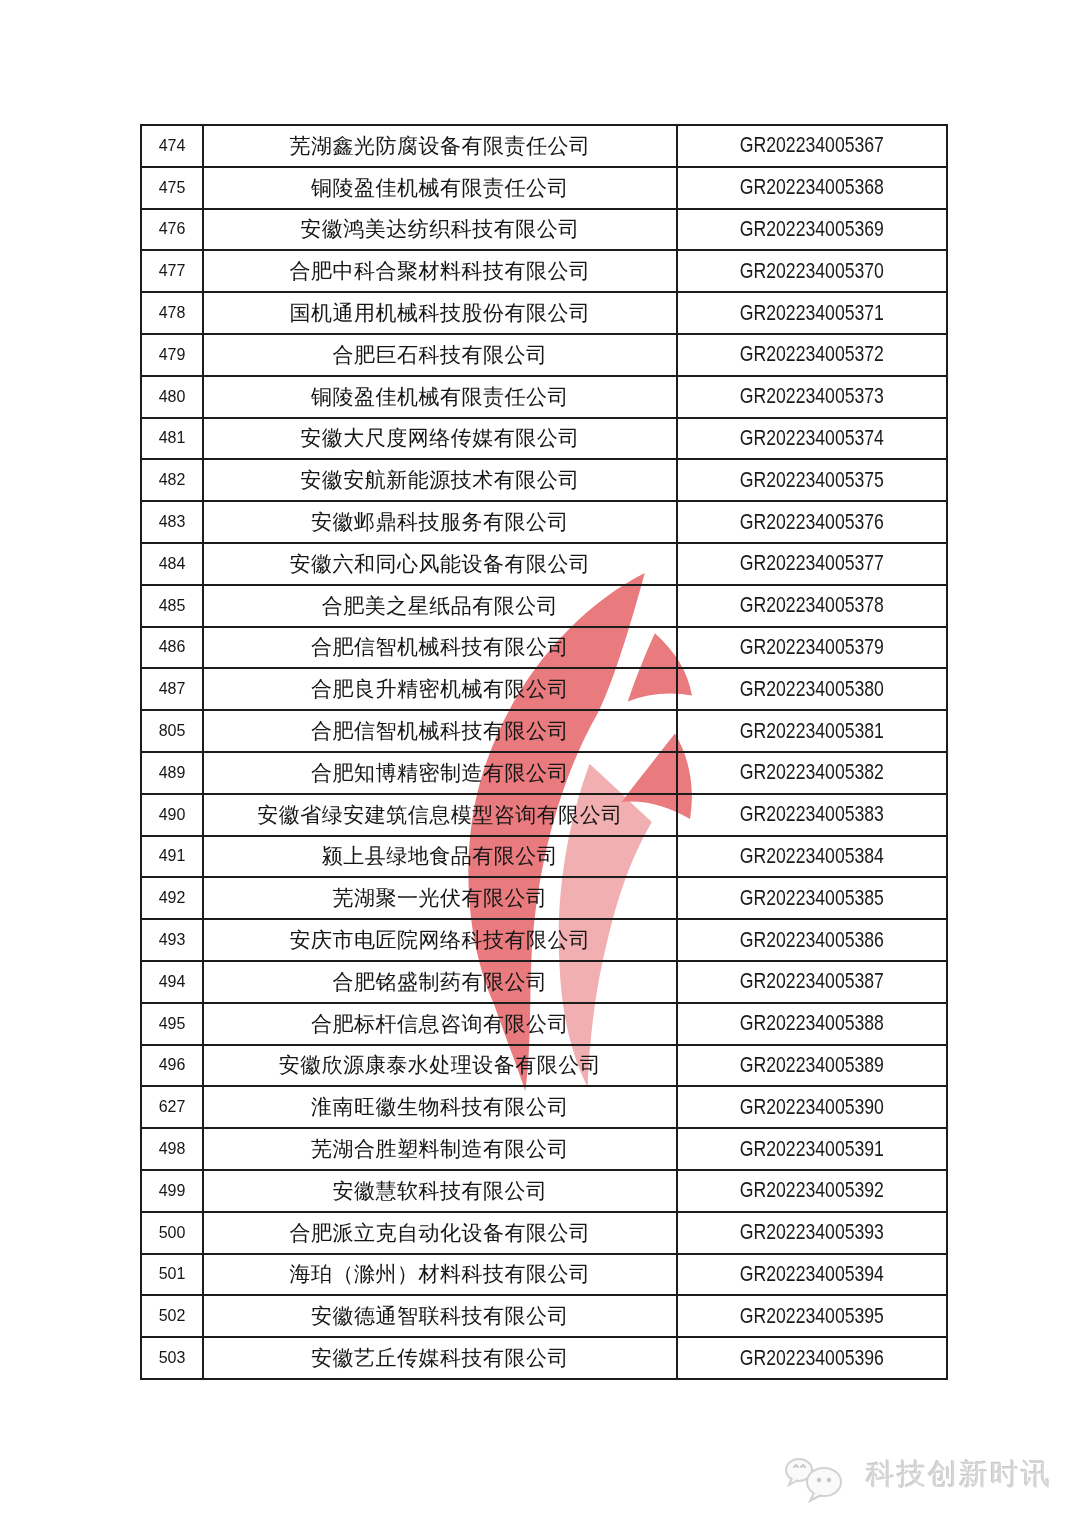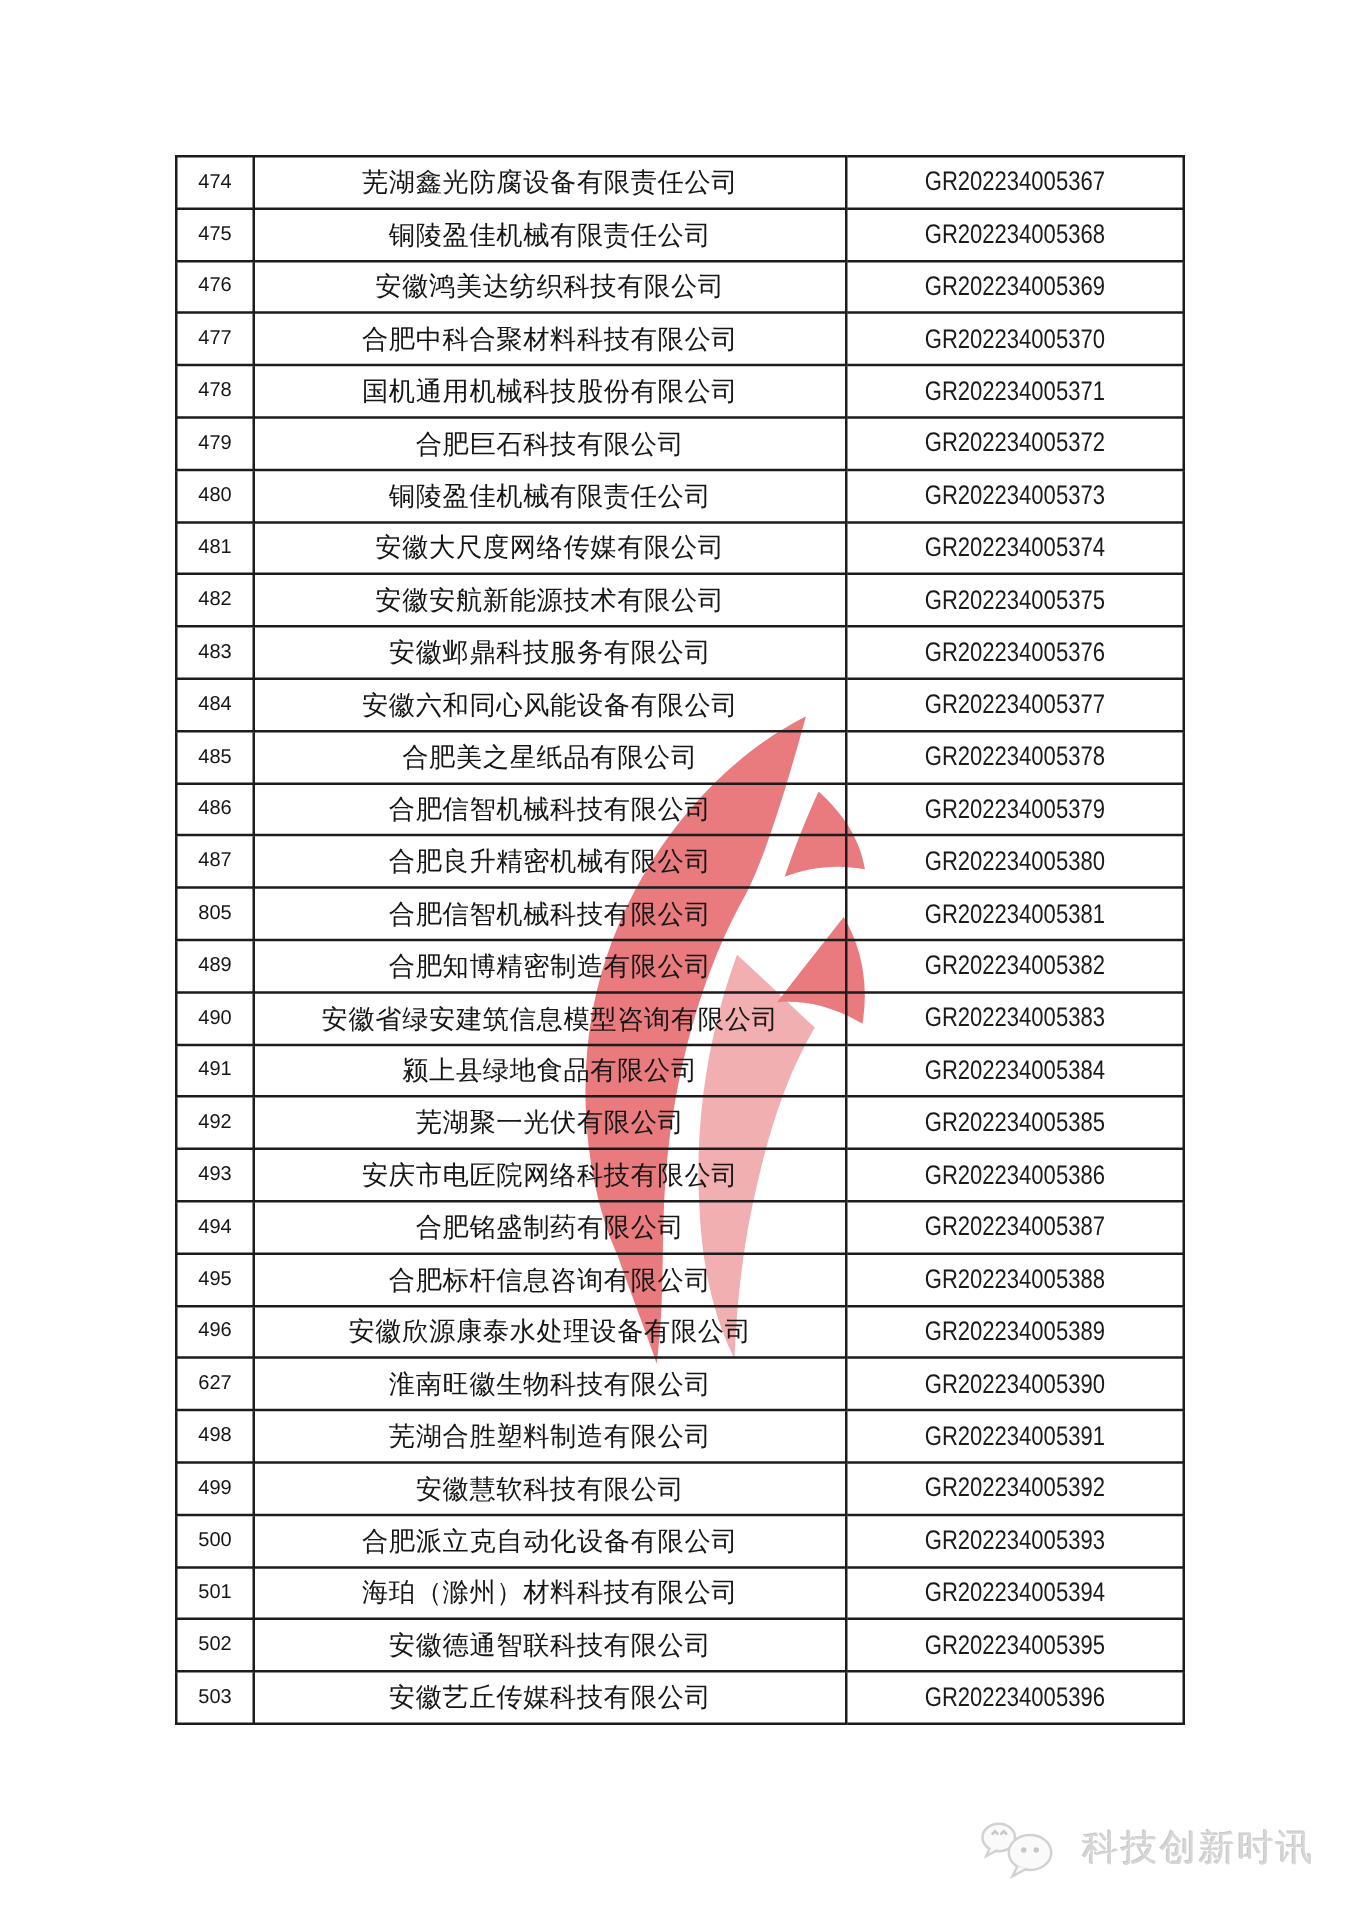--- a/index.html
+++ b/index.html
@@ -37,21 +37,21 @@
   .c-code{width:268px;}
   .code{
     display:inline-block;font-size:21.5px;letter-spacing:0;
     transform:scaleX(.82);transform-origin:center;
     color:#1a1a1a;
   }
 
   
   .footer{
     position:absolute;right:28px;bottom:24px;
-    display:flex;align-items:center;gap:20px;
+    display:flex;align-items:flex-start;gap:20px;
     z-index:1;
   }
   .wx-icon{width:62px;height:48px;}
   .brand-text{
     font-size:29px;letter-spacing:2px;
     color:#d6d6d6;
     text-shadow:1px 1px 0 #ffffff,-1px -1px 0 #c9c9c9;
   }
 </style>
 </head>

